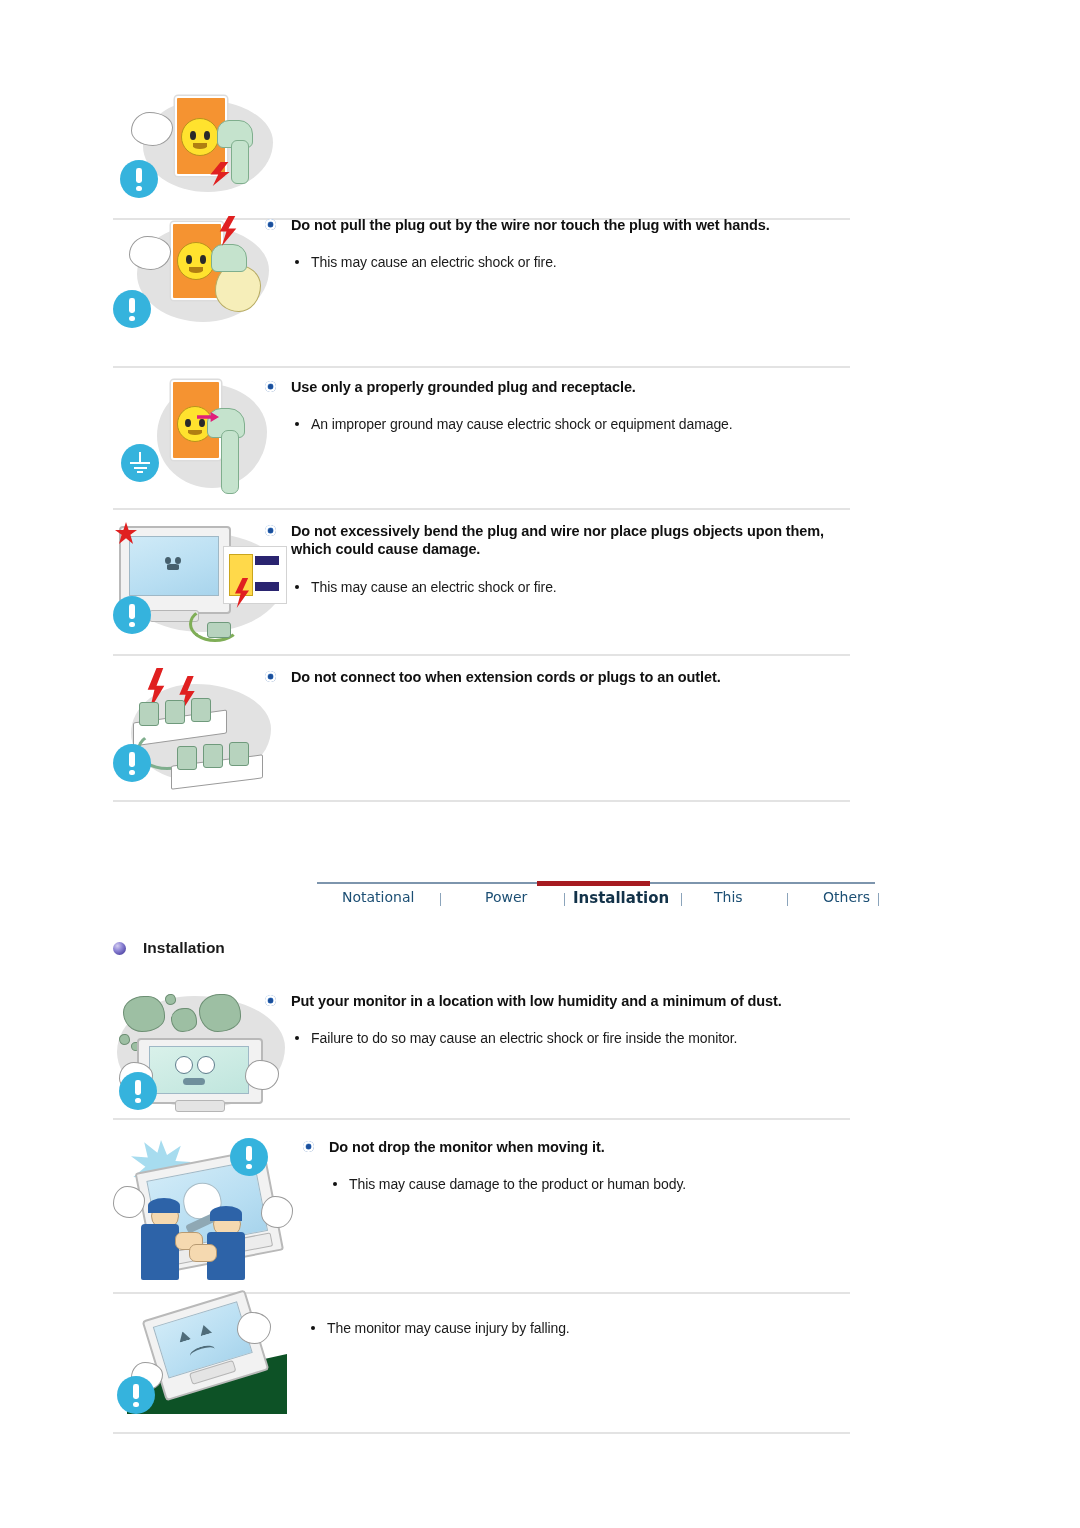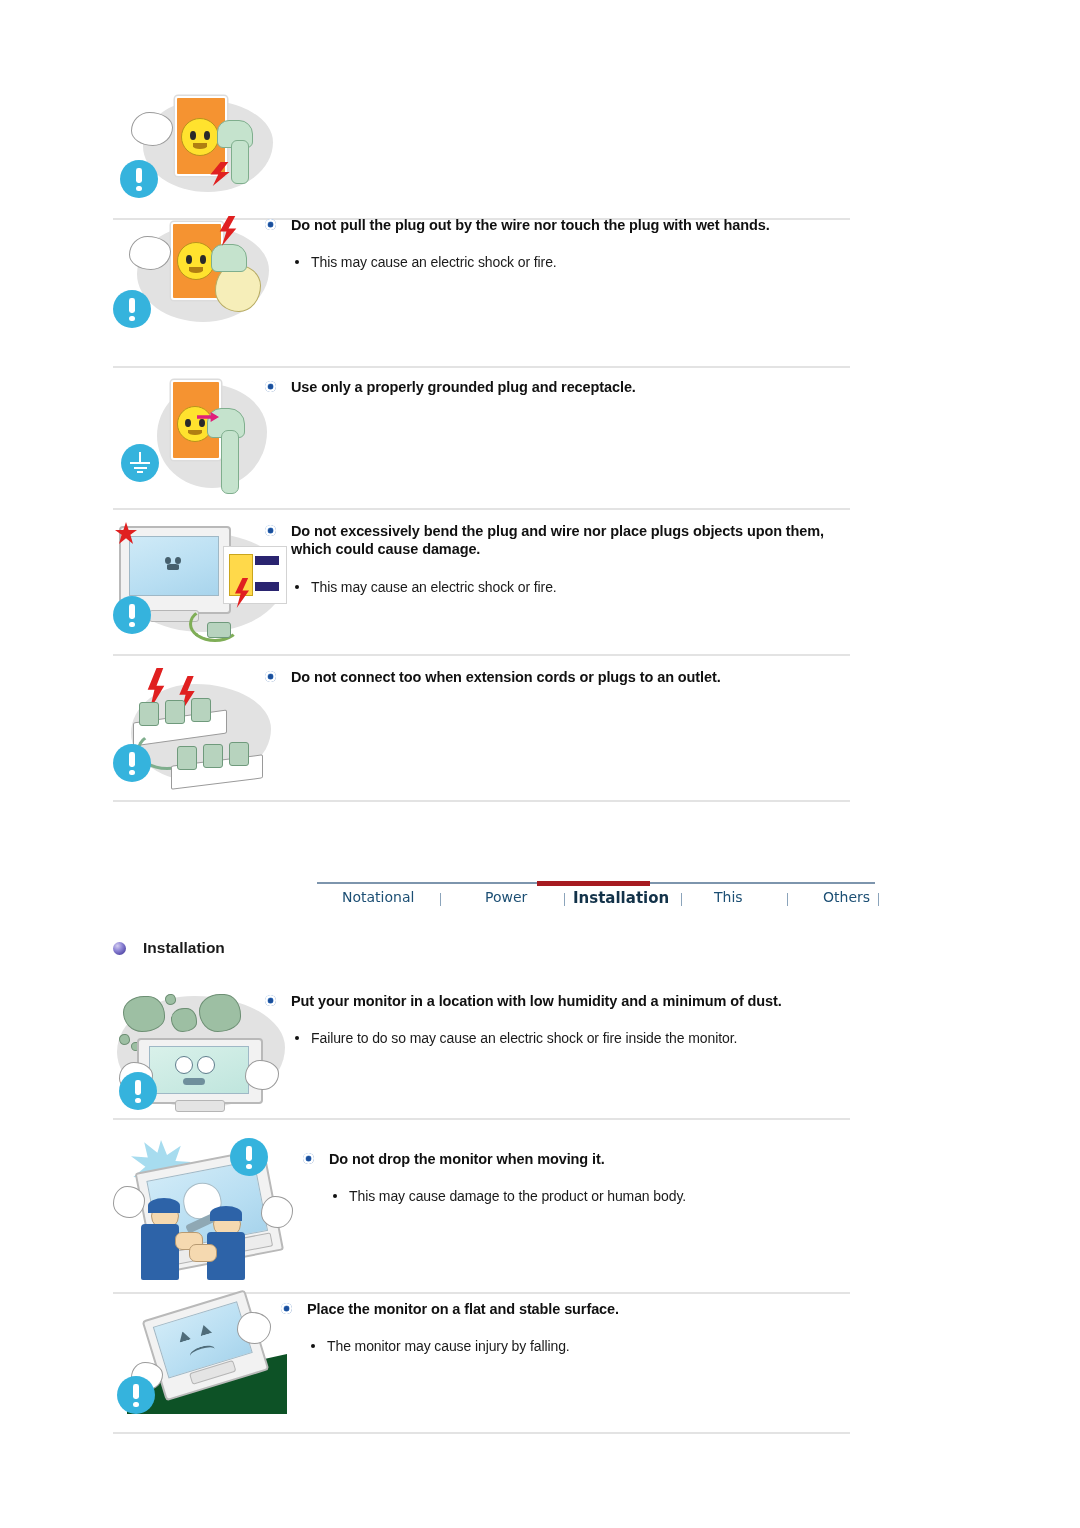--- a/index.html
+++ b/index.html
@@ -422,20 +422,24 @@
         <div class="v"></div>
         <div class="h1"></div>
         <div class="h2"></div>
         <div class="h3"></div>
       </div>
     </div>
     <div class="copy">
       <div class="heading">
         <span class="ring"></span>
         <span>Use only a properly grounded plug and receptacle.</span>
+      </div>
+      <div class="note">
+        <span class="dot"></span>
+        <span>An improper ground may cause electric shock or equipment damage.</span>
       </div>
     </div>
   </div>
 
   <div class="divider" style="top:508px;"></div>
 
   <div class="block" style="top:522px; height:126px;">
     <div class="art" style="height:124px;">
       <div class="ill" style="left:2px; top:0; width:180px; height:122px;">
         <div class="shadowblob" style="left:6px; top:10px; width:164px; height:100px;"></div>
@@ -587,21 +591,21 @@
         <div class="person" style="left:94px; top:92px; width:38px; height:48px;"></div>
         <div class="ill" style="left:62px; top:92px; width:26px; height:16px; background:#f5d9b0; border:1.3px solid #b79a72; border-radius:7px;"></div>
         <div class="ill" style="left:76px; top:104px; width:26px; height:16px; background:#f5d9b0; border:1.3px solid #b79a72; border-radius:7px;"></div>
       </div>
       <div class="excl" style="left:117px; top:6px;">
         <div class="bar"></div>
         <div class="pt"></div>
       </div>
     </div>
     <div class="copy" style="left:190px; width:547px;">
-      <div class="heading" style="margin-top:18px;">
+      <div class="heading" style="margin-top:6px;">
         <span class="ring"></span>
         <span>Do not drop the monitor when moving it.</span>
       </div>
       <div class="note">
         <span class="dot"></span>
         <span>This may cause damage to the product or human body.</span>
       </div>
     </div>
   </div>
 
@@ -621,24 +625,20 @@
         </div>
         <div class="hand" style="left:120px; top:12px; width:32px; height:30px;"></div>
         <div class="hand" style="left:14px; top:62px; width:30px; height:26px;"></div>
       </div>
       <div class="excl" style="left:4px; top:76px;">
         <div class="bar"></div>
         <div class="pt"></div>
       </div>
     </div>
     <div class="copy" style="left:168px; width:569px;">
-      <div class="heading">
-        <span class="ring"></span>
-        <span>Place the monitor on a flat and stable surface.</span>
-      </div>
       <div class="note">
         <span class="dot"></span>
         <span>The monitor may cause injury by falling.</span>
       </div>
     </div>
   </div>
 
   <div class="divider" style="top:1432px;"></div>
 
 </div>

